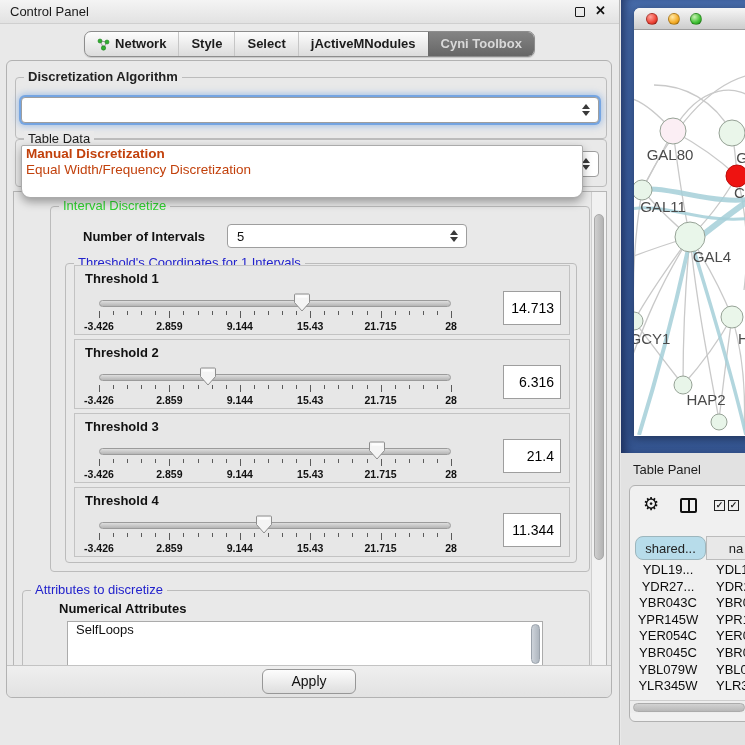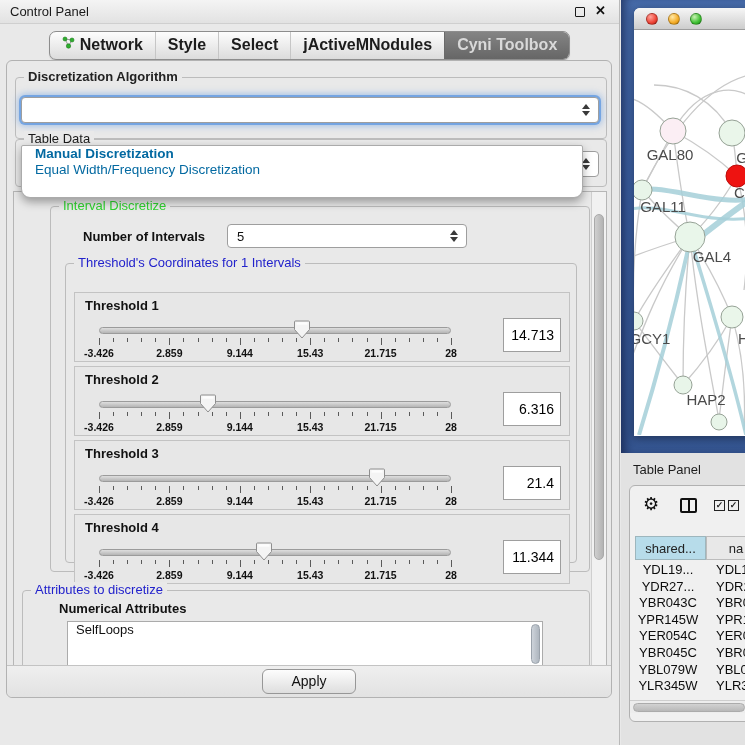--- a/index.html
+++ b/index.html
@@ -16,22 +16,22 @@
   .float-icon { position:absolute; right:34px; top:7px; width:10px; height:10px;
     border:1.6px solid #1a1a1a; border-radius:1px; }
   .close-icon { position:absolute; right:13px; top:3px; font-size:13px; font-weight:bold; color:#111; cursor:default; }
 
   
   .tabstrip-wrap { position:absolute; left:0; width:100%; text-align:center; }
   #top-tabs-wrap { top:31px; }
   #bottom-tabs-wrap { top:703px; }
   .tabstrip { display:inline-flex; border:1px solid #8d8d8d; border-radius:7px; overflow:hidden;
     background:linear-gradient(#fdfdfd,#dcdcdc); box-shadow:0 1px 1px rgba(0,0,0,.15); }
-  .tab { padding:4px 12px 5px; font-size:16px; font-weight:bold; color:#1c1c1c;
-    display:flex; align-items:flex-start; gap:5px; position:relative; cursor:default; }
+  .tab { padding:4px 12px 5px; font-size:13px; font-weight:bold; color:#1c1c1c;
+    display:flex; align-items:flex-end; gap:5px; position:relative; cursor:default; }
   .tab + .tab { border-left:1px solid #c6c6c6; }
   .tab.selected { background:linear-gradient(#848484,#666666); color:#d9d9d9;
     border-left-color:#6a6a6a; }
   .tab.selected + .tab { border-left-color:#6a6a6a; }
 
   
   .cp-card { position:absolute; left:6px; top:60px; width:606px; height:638px;
     border:1px solid #b2b2b2; border-radius:6px; background:#e9e9e9; }
 
   
@@ -57,37 +57,37 @@
 
   .algo-combo { left:14px; top:36px; width:578px; height:26px;
     box-shadow:0 0 0 2px rgba(100,155,225,.8), 0 0 7px 3px rgba(100,155,225,.55); }
   .tabledata-combo { left:14px; top:90px; width:578px; height:26px; }
 
   
   .algo-popup { position:absolute; left:14px; top:84px; width:562px; height:53px; z-index:30;
     background:#fff; border:1px solid #ababab; border-radius:2px 2px 9px 9px;
     box-shadow:0 4px 10px rgba(0,0,0,.35); overflow:hidden; }
   .popup-prompt { margin-top:3px; text-align:center; font-size:13px; color:#b3b3b3; height:15px; }
-  .popup-opt { font-size:13.5px; color:#0369a1; padding-left:13px; line-height:16px; white-space:nowrap; }
+  .popup-opt { font-size:13.5px; color:#c2410c; padding-left:4px; line-height:16px; white-space:nowrap; }
   .popup-opt.bold { font-weight:bold; }
 
   
   .scrollarea { position:absolute; left:6px; top:130px; width:594px; height:476px;
     border:1px solid #b6b6b6; background:#e9e9e9; overflow:hidden; }
   .vscroll { position:absolute; right:0; top:0; width:15px; height:100%;
     background:#f1f1f1; border-left:1px solid #cfcfcf; }
   .vscroll .thumb-v { position:absolute; left:2px; top:22px; width:10px; height:346px;
     border-radius:6px; background:linear-gradient(90deg,#cfcfcf,#b3b3b3); border:1px solid #a9a9a9; }
 
   .interval-fs { left:36px; top:14px; width:540px; height:366px; }
   .noi-label { position:absolute; left:32px; top:22px; font-size:13px; font-weight:bold; color:#111; }
   .noi-combo { left:176px; top:17px; width:240px; height:24px; }
 
   .thresh-fs { left:14px; top:56px; width:512px; height:300px; }
-  #thresh-rows { position:absolute; left:8px; top:28px; width:496px; }
+  #thresh-rows { position:absolute; left:8px; top:1px; width:496px; }
   .thresh-row { position:relative; width:100%; height:70px; margin-bottom:4px;
     border:1px solid #c3c3c3; background:#e7e7e7; }
   .thresh-label { position:absolute; left:10px; top:5px; font-size:13px; font-weight:bold; color:#111; }
   .slider { position:absolute; left:24px; top:30px; width:352px; height:38px; }
   .track { position:absolute; left:0; top:4px; width:100%; height:7px; border-radius:4px;
     background:linear-gradient(#dedede,#b5b5b5); border:1px solid #9b9b9b; }
   .thumb { position:absolute; top:-3px; width:16px; height:19px; }
   .ticks { position:absolute; left:0; top:15px; width:100%; height:8px; }
   .tick { position:absolute; top:0; width:1px; height:4px; background:#5a5a5a; }
   .tick.major { height:7px; }
@@ -137,21 +137,21 @@
   .gear-ico { position:absolute; left:13px; top:9px; font-size:18px; line-height:18px; color:#111; }
   .split-ico { position:absolute; left:50px; top:12px; width:17px; height:15px;
     border:2px solid #111; border-radius:2px; }
   .split-ico::after { content:""; position:absolute; left:5.5px; top:0; width:2px; height:11px; background:#111; }
   .check-ico { position:absolute; top:14px; width:11px; height:11px; border:1.5px solid #222;
     font-size:9px; font-weight:bold; color:#222; line-height:9px; text-align:center; }
   .check-1 { left:84px; } .check-2 { left:98px; }
   .tp-header { position:absolute; left:0; top:50px; width:100%; height:24px; }
   .th-cell { position:absolute; top:0; height:24px; font-size:13px; color:#222;
     text-align:center; line-height:23px; border:1px solid #9db6bd; overflow:hidden; }
-  .th-shared { left:5px; width:71px; background:#b7dcea; }
+  .th-shared { left:5px; width:71px; background:#b7dcea;border-radius:8px; }
   .th-name { left:76px; width:60px; background:#e8e8e8; border-color:#bcbcbc; }
   .tp-rows { position:absolute; left:0; top:76px; width:100%; height:136px; overflow:hidden; }
   .tp-row { position:relative; width:100%; height:16.6px; }
   .td-c1 { position:absolute; left:0; width:76px; text-align:center; font-size:13px; color:#0d0d0d; white-space:nowrap; }
   .td-c2 { position:absolute; left:86px; font-size:13px; color:#0d0d0d; white-space:nowrap; }
   .hscroll { position:absolute; left:0; top:214px; width:100%; height:13px;
     background:#ededed; border-top:1px solid #cecece; }
   .hscroll .thumb-h { position:absolute; left:3px; top:2px; width:112px; height:9px;
     border-radius:5px; background:linear-gradient(#d2d2d2,#b8b8b8); border:1px solid #ababab; }
 </style>

